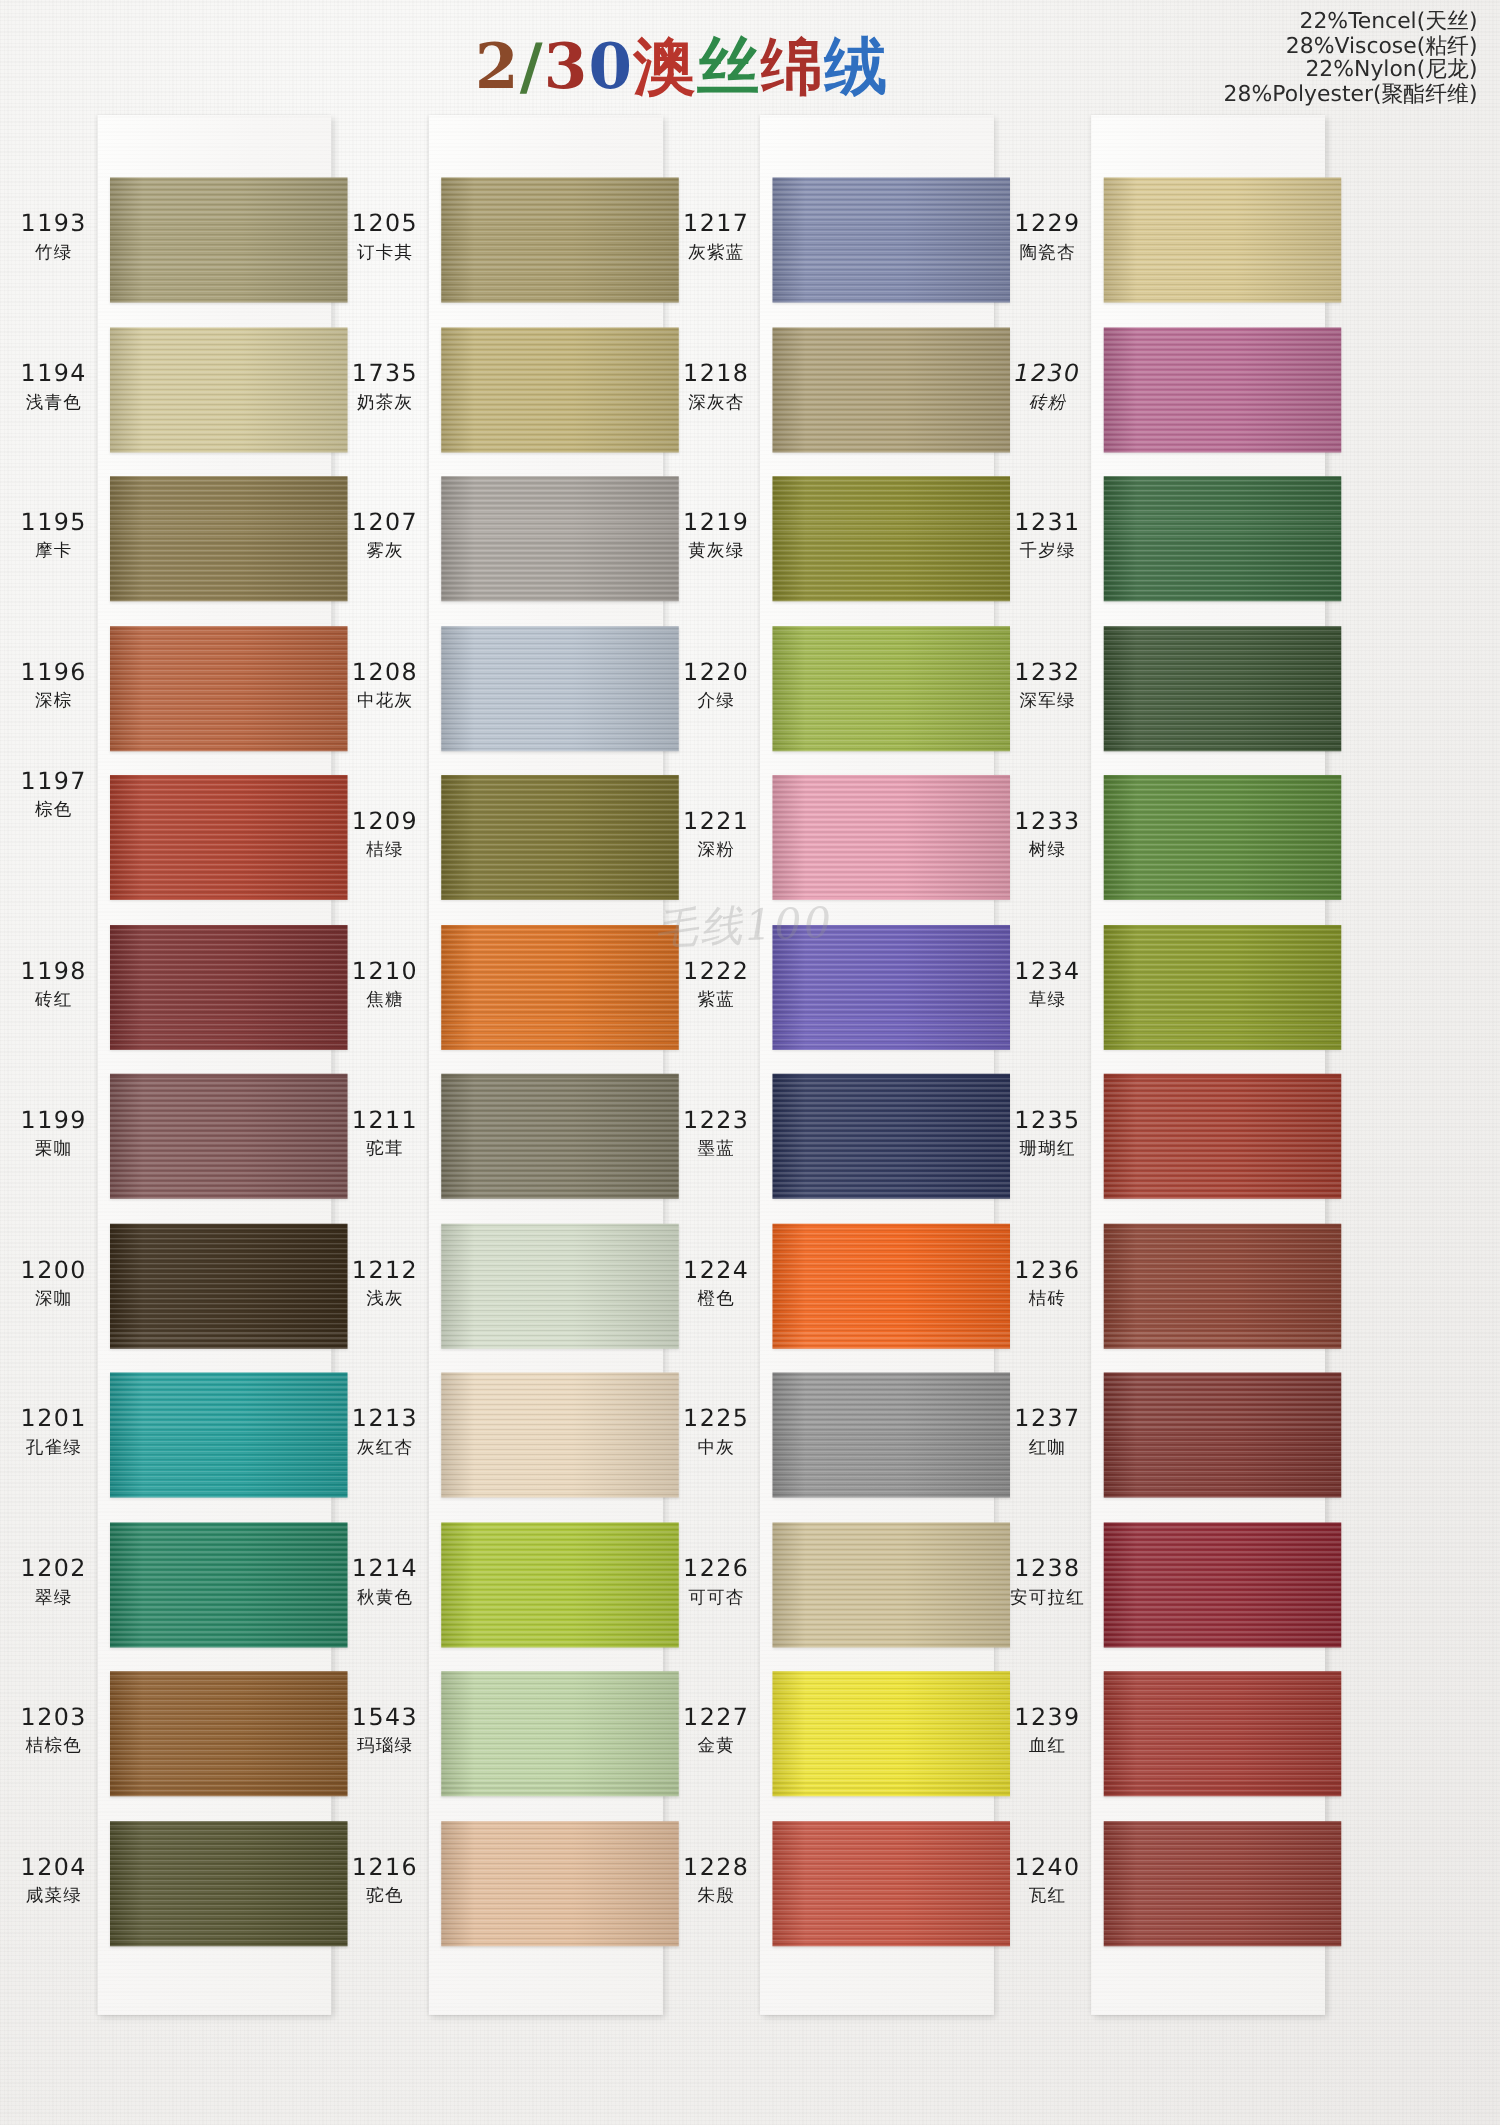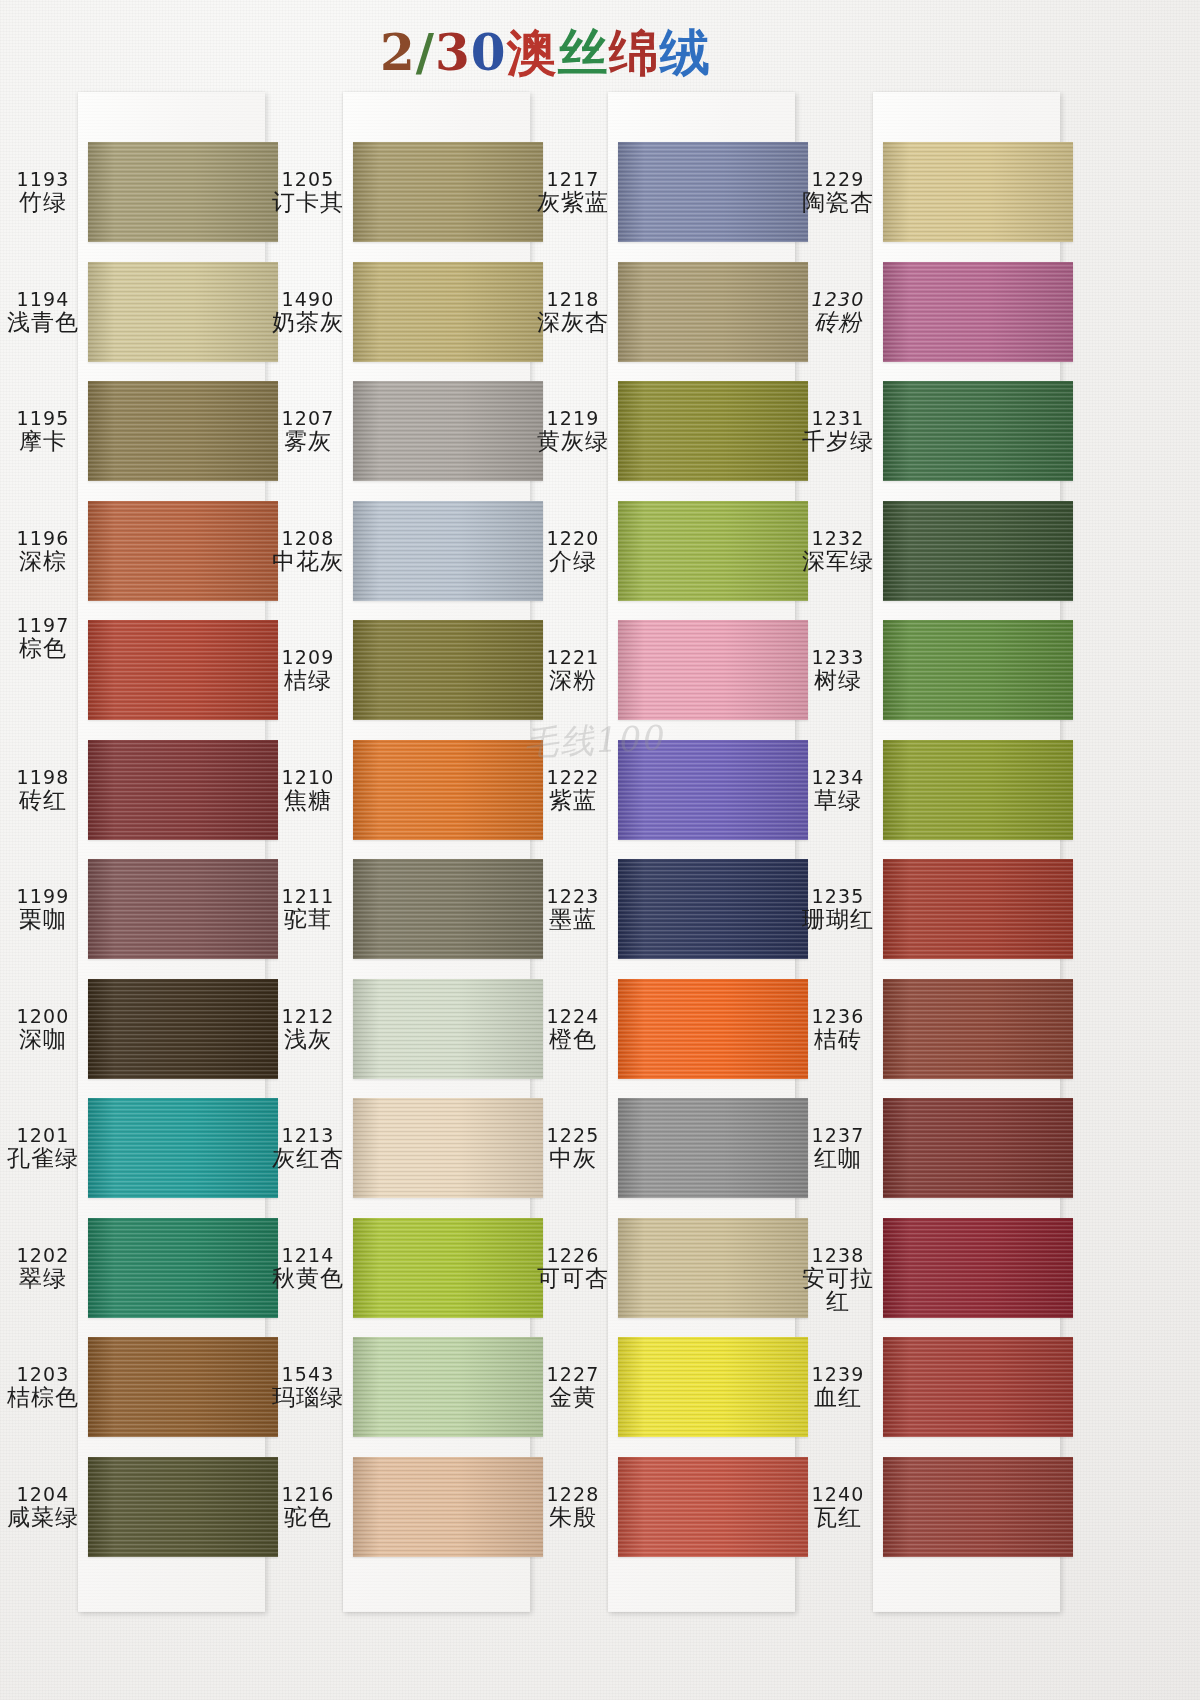--- a/index.html
+++ b/index.html
@@ -63,37 +63,43 @@
     position:absolute;inset:0;
     background:linear-gradient(90deg, rgba(0,0,0,.13) 0%, rgba(255,255,255,.07) 14%, rgba(255,255,255,.03) 55%, rgba(0,0,0,.10) 100%);
   }
   .label{
     position:absolute;width:86px;left:0;
     text-align:center;
     color:#1d1d1d;
     font-family:"DejaVu Sans","Liberation Sans",sans-serif;
   }
   .label .code{font-size:19px;line-height:23px;letter-spacing:1.2px;}
-  .label .name{font-size:23px;line-height:23px;letter-spacing:1px;}
+  .label .name{font-size:14px;line-height:23px;letter-spacing:1px;}
   .watermark{
     position:absolute;left:524px;top:718px;
     font-size:34px;color:rgba(150,150,150,.30);
     font-family:"DejaVu Serif","Liberation Serif",serif;
     font-style:italic;letter-spacing:2px;
     pointer-events:none;user-select:none;
     transform:rotate(-2deg);
   }
 </style>
 </head>
 <body>
 
 <div class="paper-texture"></div>
 
 <div class="header">
   <div class="title" id="title-host"><span style="color: rgb(138, 74, 42);">2</span><span style="color: rgb(74, 122, 58);">/</span><span style="color: rgb(160, 48, 40);">3</span><span style="color: rgb(47, 82, 160);">0</span><span style="color: rgb(184, 53, 44);">澳</span><span style="color: rgb(47, 138, 74);">丝</span><span style="color: rgb(168, 49, 43);">绵</span><span style="color: rgb(47, 111, 192);">绒</span></div>
+  <div class="composition" id="composition-host">
+      <div>22%Tencel(天丝)</div>
+      <div>28%Viscose(粘纤)</div>
+      <div>22%Nylon(尼龙)</div>
+      <div>28%Polyester(聚酯纤维)</div>
+    </div>
 </div>
 
 <div class="columns" id="columns-host">
     <div class="column" style="left: 0px;">
       <div class="card"></div>
       <div class="swatch" style="top: 50px; height: 100px; background: rgb(163, 154, 114);">
         <div class="threads"></div>
         <div class="shade"></div>
       </div>
       <div class="label" style="top: 76px;">
@@ -197,21 +203,21 @@
       </div>
       <div class="label" style="top: 76px;">
         <div class="code">1205</div>
         <div class="name">订卡其</div>
       </div>
       <div class="swatch" style="top: 169.5px; height: 100px; background: rgb(189, 174, 114);">
         <div class="threads"></div>
         <div class="shade"></div>
       </div>
       <div class="label" style="top: 195.5px;">
-        <div class="code">1490</div>
+        <div class="code">1735</div>
         <div class="name">奶茶灰</div>
       </div>
       <div class="swatch" style="top: 289px; height: 100px; background: rgb(169, 164, 158);">
         <div class="threads"></div>
         <div class="shade"></div>
       </div>
       <div class="label" style="top: 315px;">
         <div class="code">1207</div>
         <div class="name">雾灰</div>
       </div>

